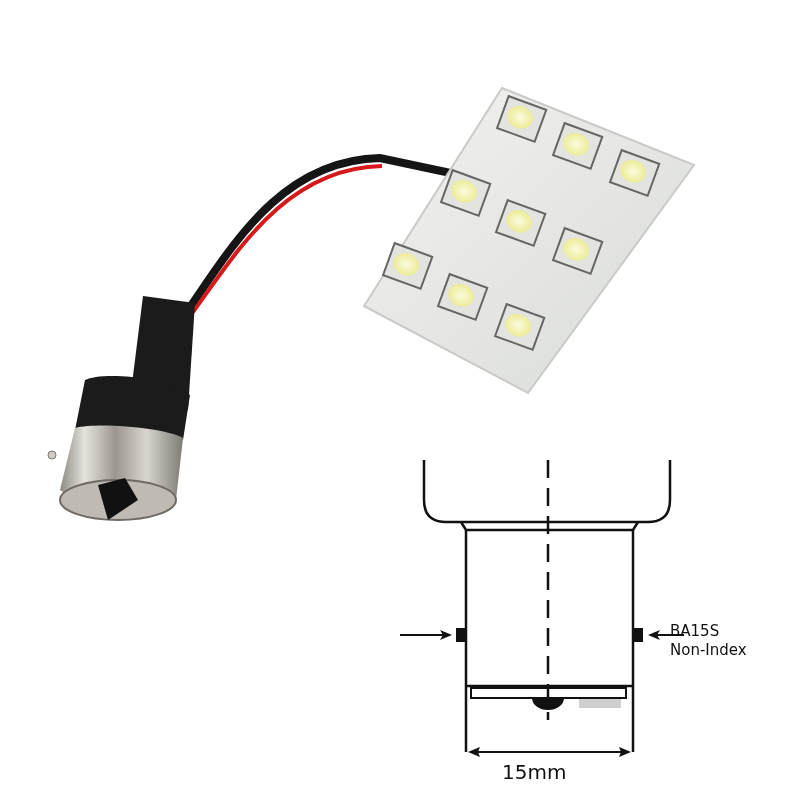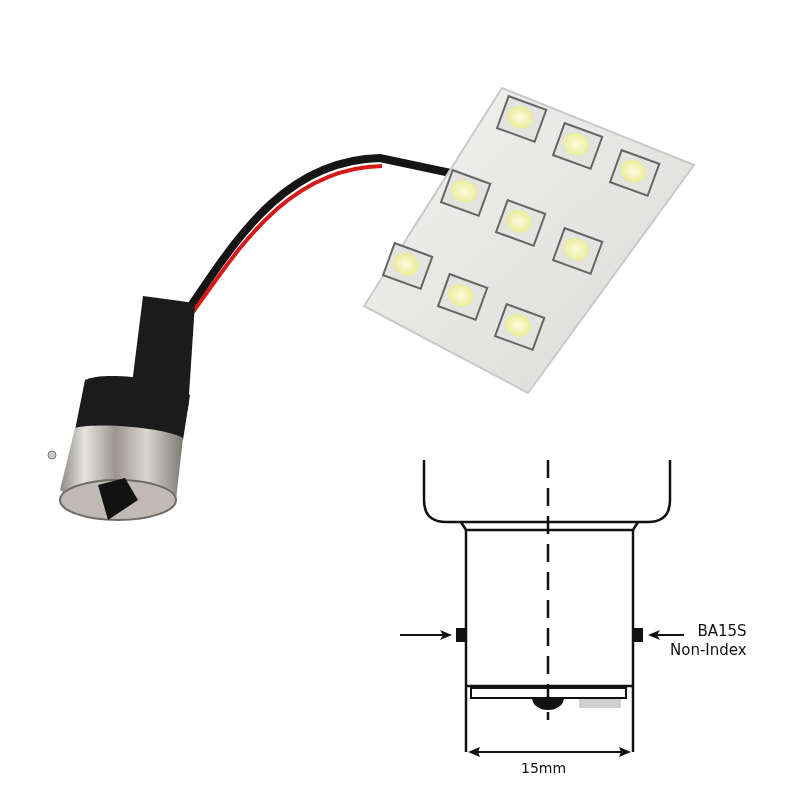--- a/index.html
+++ b/index.html
@@ -1,20 +1,20 @@
 <!DOCTYPE html>
 <html><head>
 <meta charset="utf-8">
 <style>
   html,body{margin:0;padding:0;background:#ffffff;}
   body{width:800px;height:800px;position:relative;overflow:hidden;font-family:"DejaVu Sans",sans-serif;}
   #stage{position:absolute;left:0;top:0;width:800px;height:800px;}
   .label{position:absolute;color:#111;font-family:"DejaVu Sans",sans-serif;}
-  .lbl-ba{left:670px;top:622px;font-size:15px;line-height:19px;text-align:right;}
-  .lbl-dim{left:521px;top:760px;font-size:14px;}
+  .lbl-ba{left:670px;top:622px;font-size:15px;line-height:19px;}
+  .lbl-dim{left:502px;top:760px;font-size:20px;}
 </style>
 </head>
 <body>
 
 <div id="stage">
 <svg width="800" height="800" viewBox="0 0 800 800" xmlns="http://www.w3.org/2000/svg">
   <defs>
     <linearGradient id="metal" x1="0" y1="0" x2="1" y2="0">
       <stop offset="0" stop-color="#8d8983"></stop>
       <stop offset="0.2" stop-color="#e6e3de"></stop>

